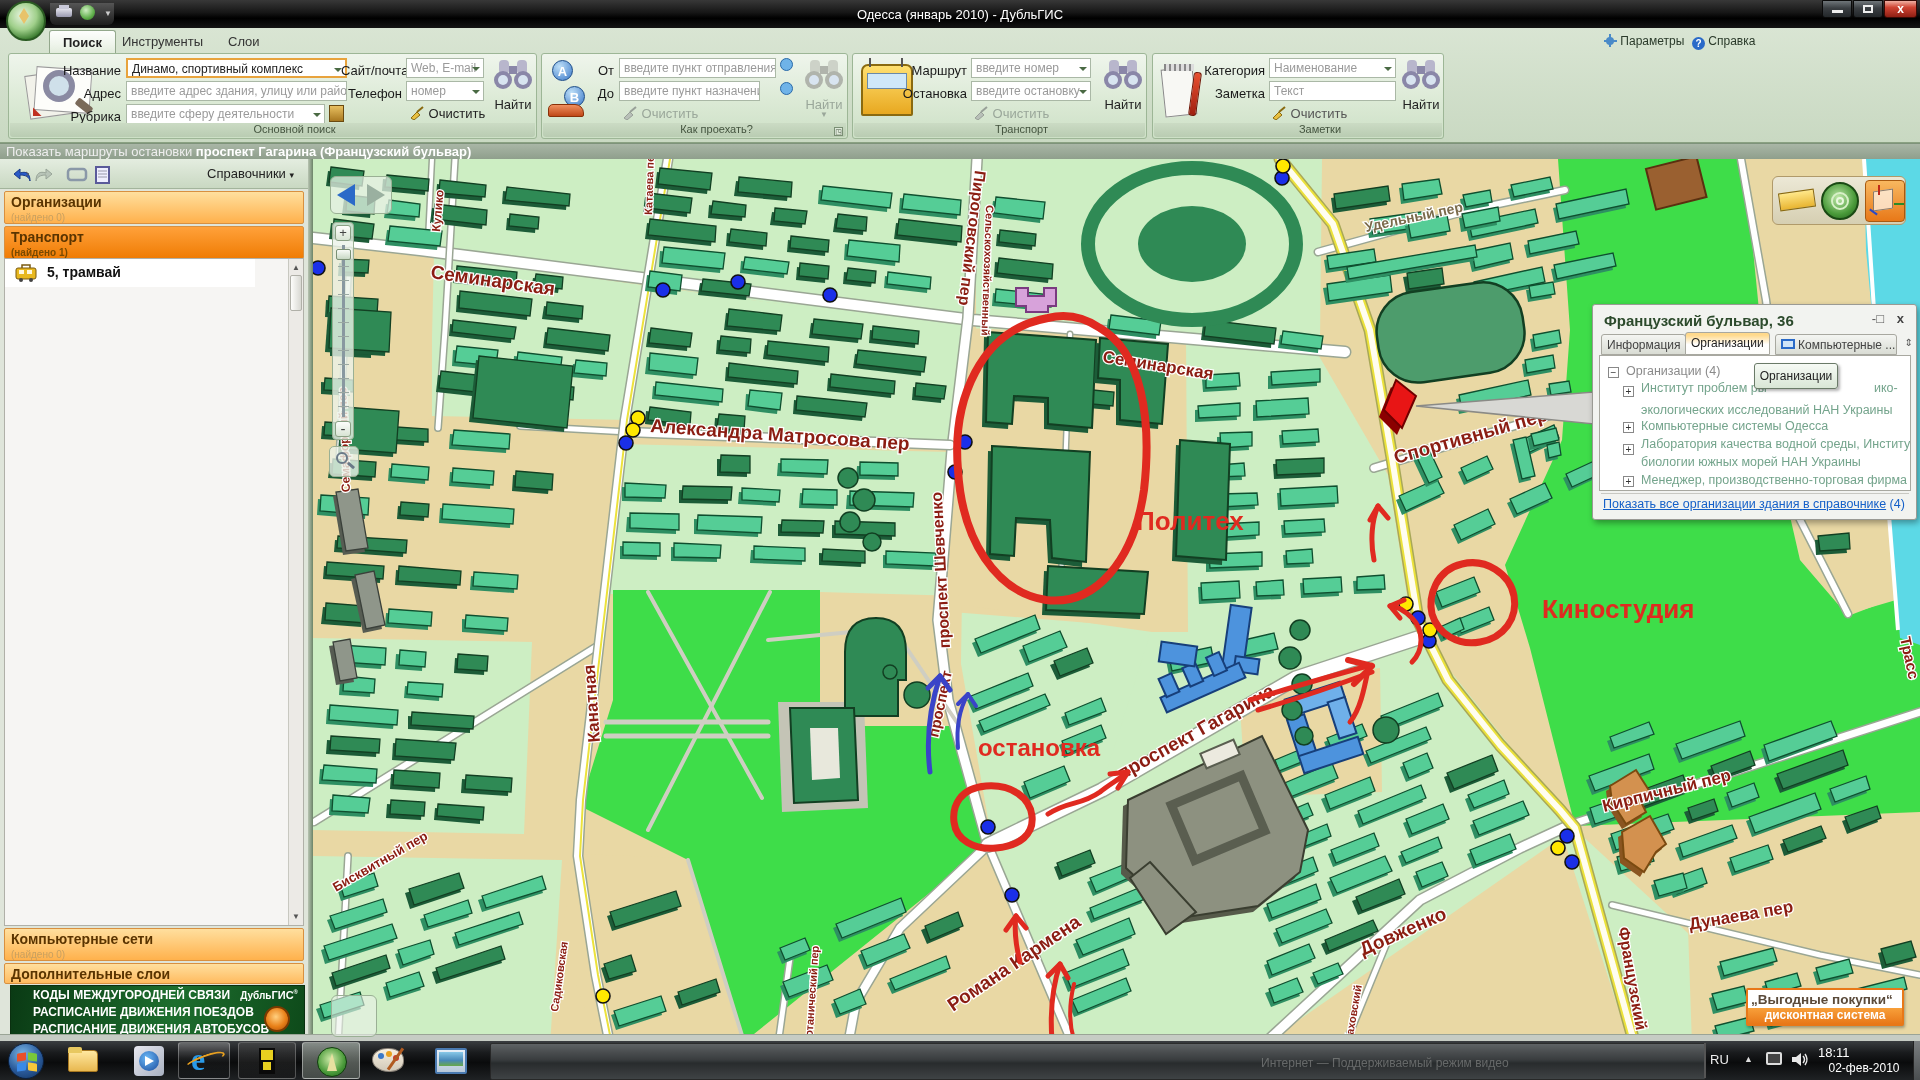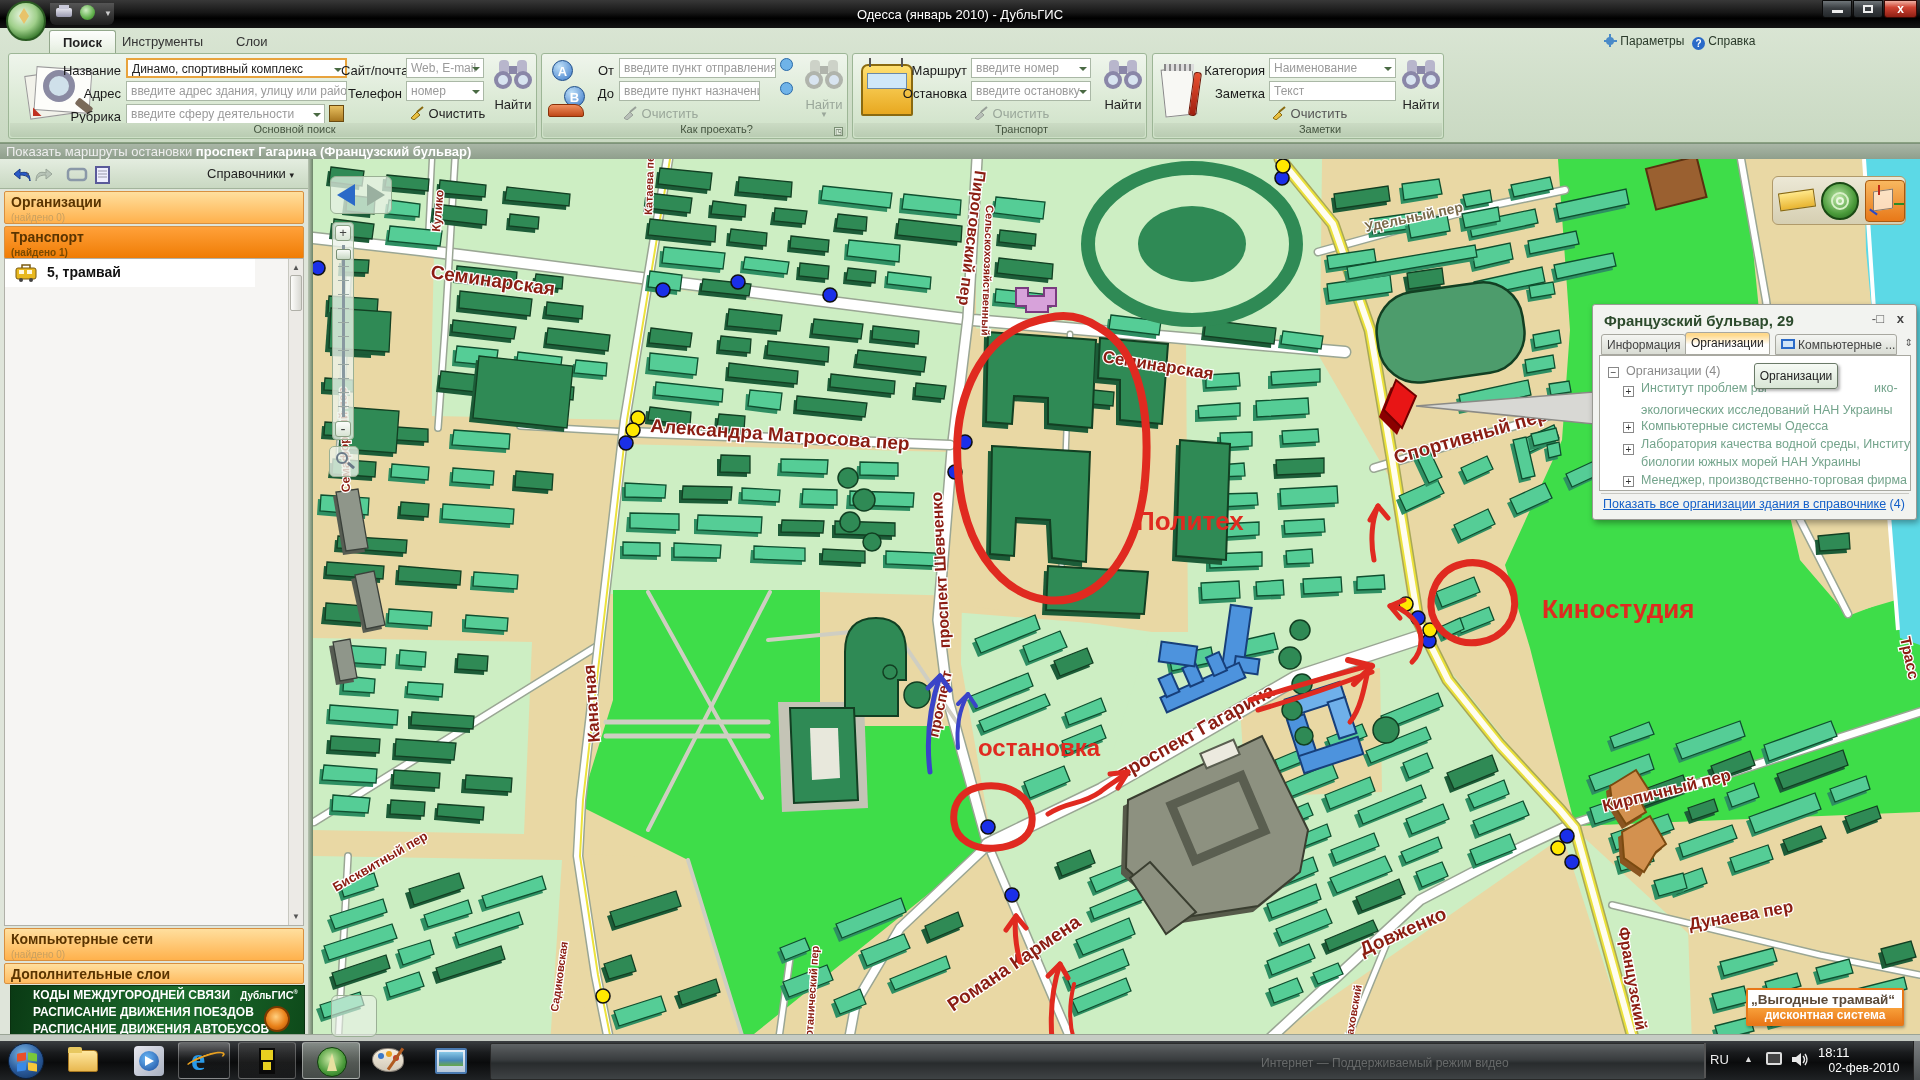--- a/index.html
+++ b/index.html
@@ -51,21 +51,21 @@
     <div style="position:absolute;left:31px;top:0;width:30px;height:18px;background:linear-gradient(#70767a,#3a3e42 45%,#23272a);border:1px solid #0a0a0a;border-radius:0 0 3px 3px;">
         <div style="position:absolute;left:9px;top:4px;width:10px;height:8px;border:2px solid #eee;"></div>
       </div>
     <div style="position:absolute;left:62px;top:0;width:33px;height:18px;background:linear-gradient(#f0b0a2,#cf4433 40%,#8f1f14);border:1px solid #3a0a05;border-radius:0 0 3px 3px;color:#fff;text-align:center;font-size:12px;font-weight:bold;line-height:16px;">x</div>
   </div>
 </div>
 
 <div id="ribbon" class="abs">
   <div class="tab active" style="left:49px;">Поиск</div>
   <div class="tab" style="left:122px;">Инструменты</div>
-  <div class="tab" style="left:236px;">Слои</div>
+  <div class="tab" style="left:228px;">Слои</div>
   <div style="position:absolute;left:1604px;top:6px;font-size:12px;color:#2a3a2a;white-space:nowrap;"><svg width="13" height="13" viewBox="0 0 13 13" style="vertical-align:-2px">
         <circle cx="6" cy="7" r="4" fill="#4a8ac8"></circle>
         <rect x="5" y="0" width="2" height="4" fill="#4a8ac8"></rect>
         <rect x="5" y="9" width="2" height="4" fill="#4a8ac8"></rect>
         <rect x="0" y="6" width="4" height="2" fill="#4a8ac8"></rect>
         <rect x="9" y="6" width="4" height="2" fill="#4a8ac8"></rect>
       </svg> Параметры</div>
   <div style="position:absolute;left:1692px;top:6px;font-size:12px;color:#2a3a2a;white-space:nowrap;"><span style="display:inline-block;width:13px;height:13px;border-radius:50%;background:#2a6ac8;color:#fff;font-size:10px;font-weight:bold;text-align:center;line-height:13px;vertical-align:-2px;">?</span> Справка</div>
 
   <div class="group" style="left:8px;width:529px;">
@@ -1050,21 +1050,21 @@
   </div>
   <div style="position:absolute;left:92px;top:3px;width:40px;height:42px;background:linear-gradient(#f8b860,#e87818);border:1px solid #a85a10;border-radius:4px;">
     <div style="position:absolute;left:7px;top:9px;width:20px;height:20px;background:rgba(255,245,235,.75);border:1.5px solid #8a7a6a;transform:skewY(-8deg);"></div>
     <div style="position:absolute;left:12px;top:4px;width:2px;height:10px;background:#c02a18;"></div>
     <div style="position:absolute;left:28px;top:22px;width:10px;height:2px;background:#2a8a2a;"></div>
     <div style="position:absolute;left:3px;top:30px;width:9px;height:2px;background:#2a4ac8;transform:rotate(35deg);"></div>
   </div>
 </div>
 
 <div id="popup" class="abs">
-  <div class="ttl">Французский бульвар, 29</div>
+  <div class="ttl">Французский бульвар, 36</div>
   <div style="position:absolute;right:32px;top:6px;font-size:13px;color:#555;">-□</div>
   <div style="position:absolute;right:12px;top:6px;font-size:13px;color:#444;font-weight:bold;">x</div>
   <div class="ptab" style="left:8px;">Информация</div>
   <div class="ptab act" style="left:92px;">Организации</div>
   <div class="ptab" style="left:182px;width:122px;"><span style="display:inline-block;width:14px;height:10px;border:2px solid #2a6ac8;background:#cfe4f8;margin-right:3px;"></span>Компьютерные ...</div>
   <div style="position:absolute;right:3px;top:32px;font-size:10px;color:#555;">⇕</div>
   <div id="pbody">
     <div class="pm" style="left:8px;top:11px;">−</div>
     <div class="treg" style="left:26px;top:8px;">Организации (4)</div>
     <div class="pm" style="left:23px;top:30px;">+</div>
@@ -1078,21 +1078,21 @@
     <div class="tre" style="left:41px;top:99px;">биологии южных морей НАН Украины</div>
     <div class="pm" style="left:23px;top:120px;">+</div>
     <div class="tre" style="left:41px;top:117px;">Менеджер, производственно-торговая фирма</div>
   </div>
   <div style="position:absolute;left:8px;top:188px;width:308px;border-top:1px solid #c8c8c2;"></div>
   <div id="plink"><span style="text-decoration:underline;">Показать все организации здания в справочнике</span> <span style="text-decoration:none;display:inline-block;">(4)</span></div>
   <div id="tooltip">Организации</div>
 </div>
 
 <div class="abs" style="left:1746px;top:988px;width:158px;height:38px;background:#fff;border:2px solid #e87818;border-radius:2px;box-shadow:1px 2px 3px rgba(0,0,0,.3);">
-  <div style="position:absolute;left:3px;top:2px;font-size:13.5px;font-weight:bold;color:#5a4a3a;">„Выгодные трамвай“</div>
+  <div style="position:absolute;left:3px;top:2px;font-size:13.5px;font-weight:bold;color:#5a4a3a;">„Выгодные покупки“</div>
   <div style="position:absolute;left:0;bottom:0;width:100%;height:16px;background:linear-gradient(#f8a03a,#e87818);color:#fff;font-size:12px;font-weight:bold;text-align:center;">дисконтная система</div>
 </div>
 
 <div id="taskbar" class="abs">
   <div style="position:absolute;left:8px;top:2px;width:36px;height:36px;border-radius:50%;background:radial-gradient(circle at 40% 30%,#7ab8e8,#2a5a9a 55%,#10305a);border:1px solid #0a2040;">
     <div style="position:absolute;left:8px;top:9px;width:9px;height:8px;background:#e8502a;border-radius:1px;transform:skewY(-10deg);"></div>
     <div style="position:absolute;left:19px;top:9px;width:9px;height:8px;background:#7ac83a;border-radius:1px;transform:skewY(10deg);"></div>
     <div style="position:absolute;left:8px;top:19px;width:9px;height:8px;background:#3a8ae8;border-radius:1px;transform:skewY(-10deg);"></div>
     <div style="position:absolute;left:19px;top:19px;width:9px;height:8px;background:#f8c83a;border-radius:1px;transform:skewY(10deg);"></div>
   </div>

